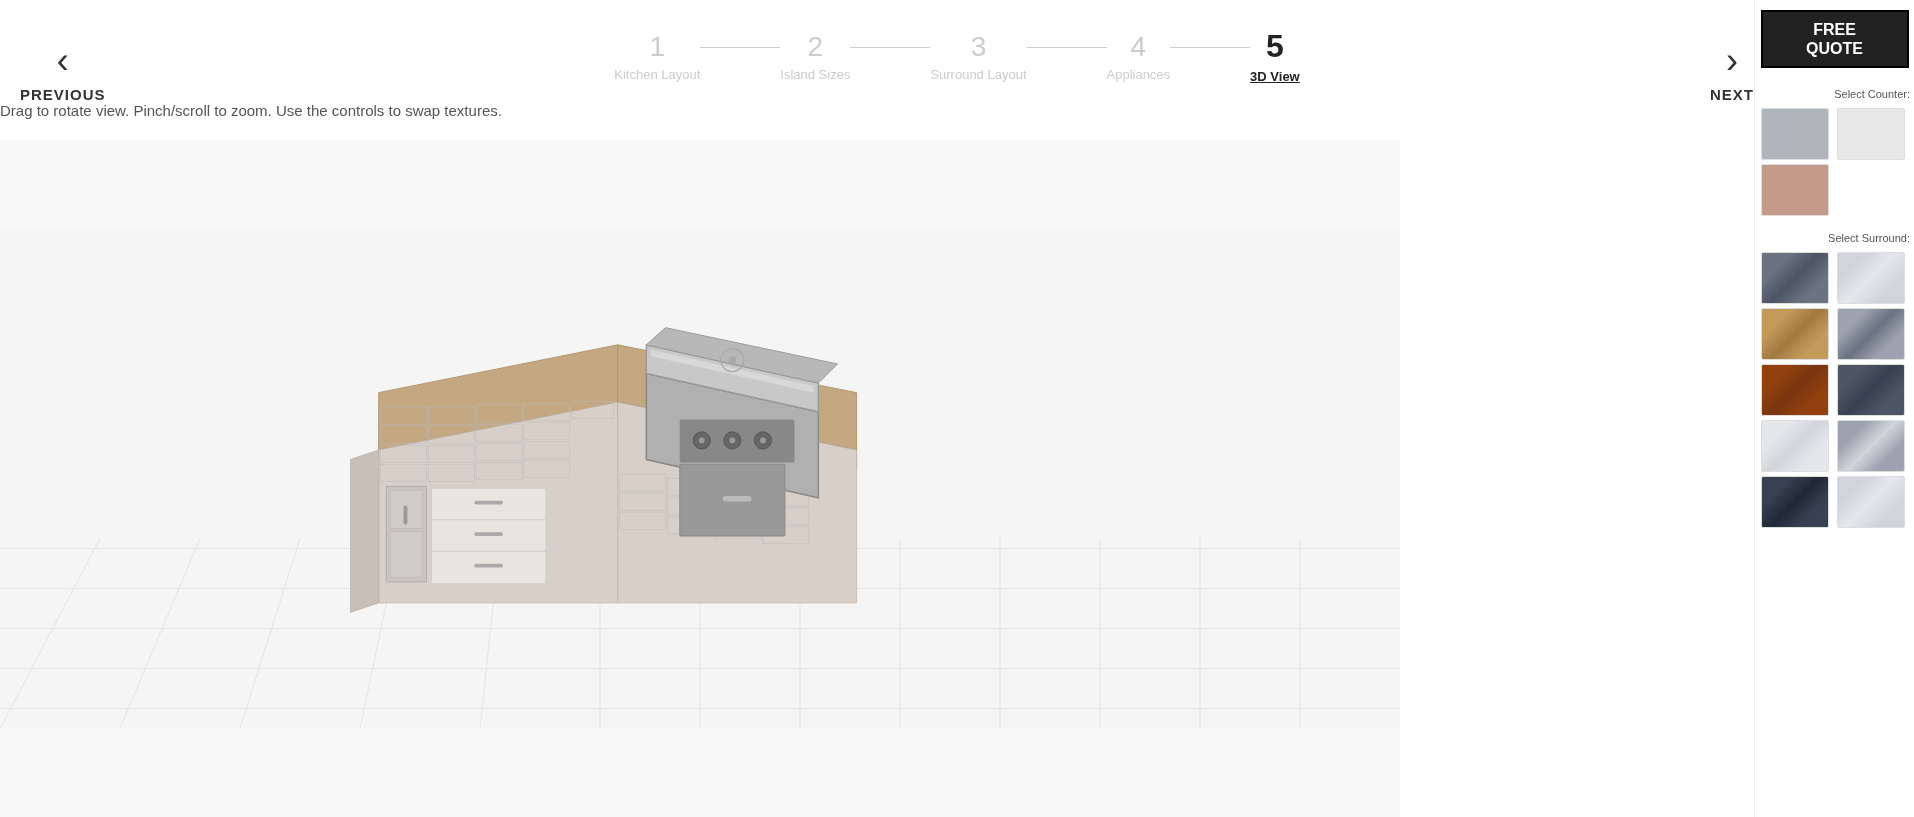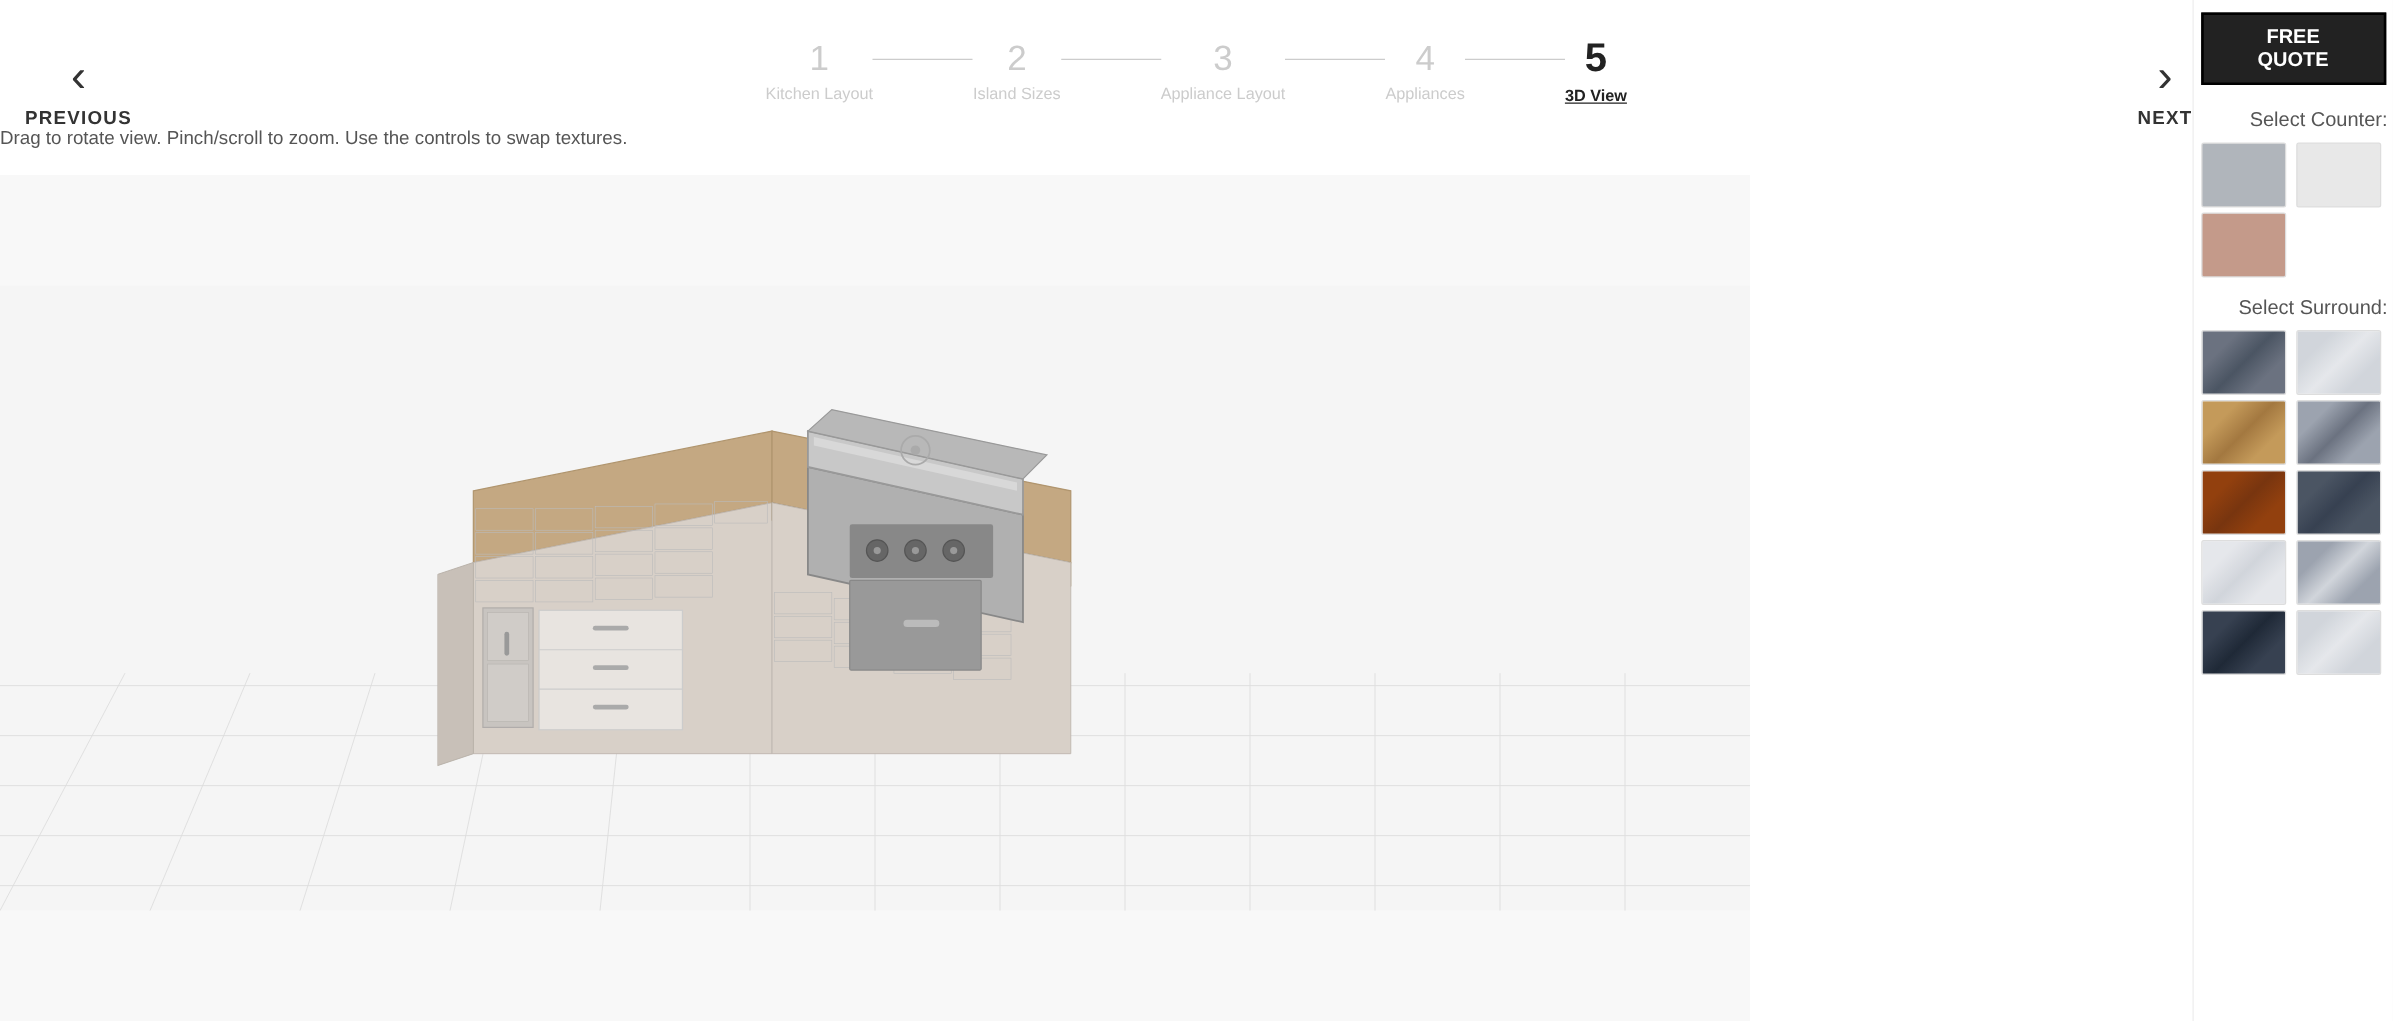--- a/index.html
+++ b/index.html
@@ -144,21 +144,21 @@
       cursor: pointer;
       display: flex;
       align-items: center;
       justify-content: center;
       line-height: 1.2;
       text-align: center;
       margin-bottom: 8px;
     }
 
     .panel-section-label {
-      font-size: 16px;
+      font-size: 11px;
       color: #555555;
       align-self: flex-end;
       padding-right: 4px;
       margin-top: 4px;
     }
 
     .texture-grid {
       display: grid;
       grid-template-columns: 1fr 1fr;
       gap: 4px;
@@ -215,21 +215,21 @@
       <div class="step-label">Kitchen Layout</div>
     </div>
     <div class="step-line"></div>
     <div class="step-item">
       <div class="step-number">2</div>
       <div class="step-label">Island Sizes</div>
     </div>
     <div class="step-line"></div>
     <div class="step-item">
       <div class="step-number">3</div>
-      <div class="step-label">Appliance Layout</div>
+      <div class="step-label">Surround Layout</div>
     </div>
     <div class="step-line"></div>
     <div class="step-item">
       <div class="step-number">4</div>
       <div class="step-label">Appliances</div>
     </div>
     <div class="step-line"></div>
     <div class="step-item">
       <div class="step-number active">5</div>
       <div class="step-label active">3D View</div>

